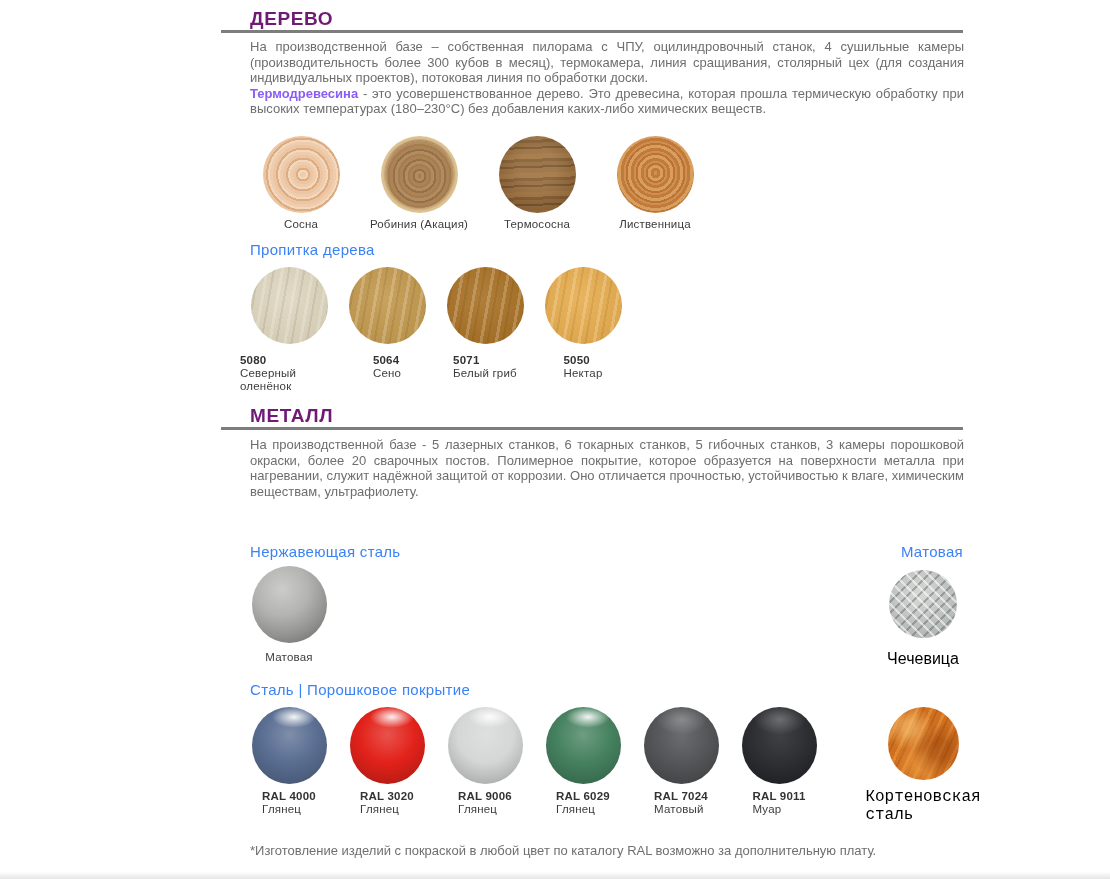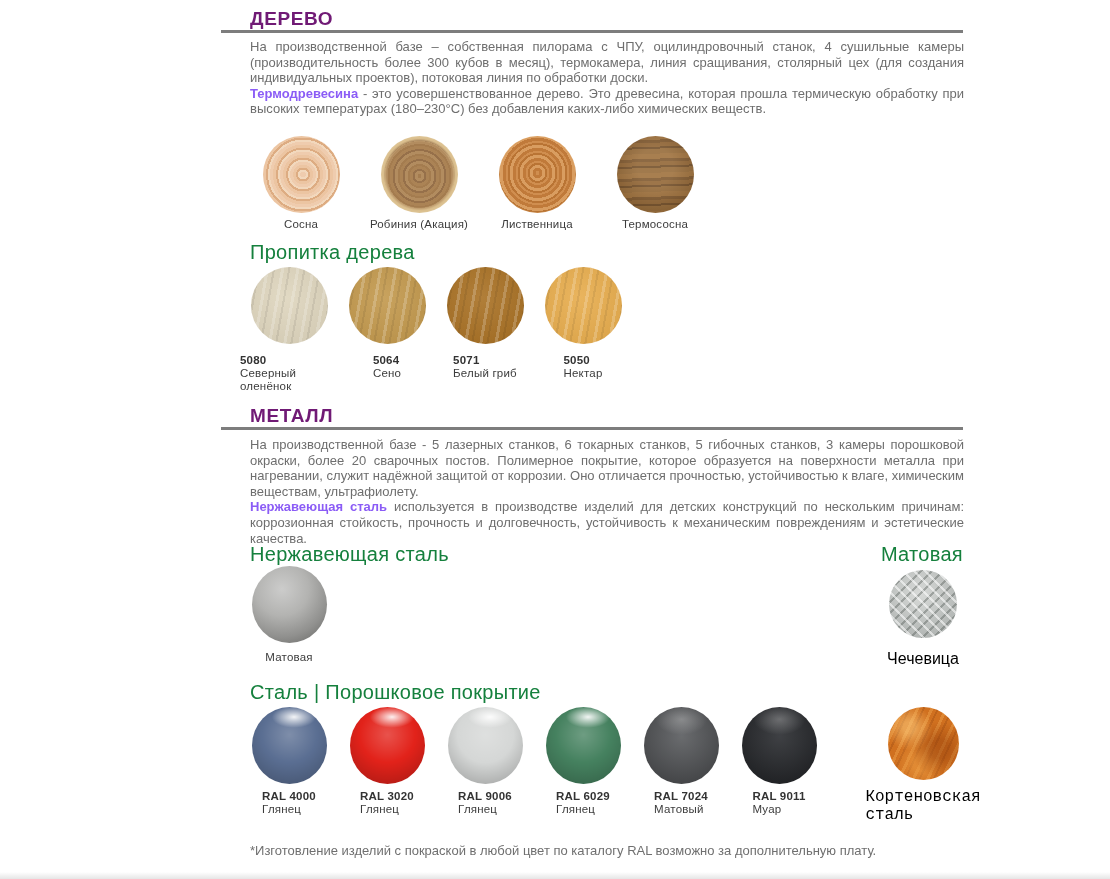--- a/index.html
+++ b/index.html
@@ -15,21 +15,21 @@
   }
   .sec-rule{left:221px;width:742px;height:3px;background:#7d7d7d;}
   
   .body-text{
     left:250px;width:714px;font-size:13px;line-height:15.6px;color:#6e6e6e;
     text-align:justify;
   }
   .body-text p{margin:0;}
   .lead{font-weight:bold;color:#8b5cf6;}
   
-  .sub-title{font-size:20px;color:#15803d;letter-spacing:.3px;}
+  .sub-title{font-size:15px;color:#3b82f6;letter-spacing:.3px;}
   
   .row{display:flex;}
   .cell{width:98px;display:flex;flex-direction:column;align-items:center;}
   .cell .cap{margin-top:5px;font-size:11.5px;color:#3c3c3c;white-space:nowrap;letter-spacing:.2px;}
   .cell .cap2{margin-top:10px;font-size:11.5px;line-height:13px;color:#3c3c3c;text-align:left;letter-spacing:.2px;}
   .cap-code{font-weight:bold;color:#333;}
   .circle{width:77px;height:77px;border-radius:50%;}
   
   .tx-sosna{
     background:
@@ -114,27 +114,27 @@
 <div class="abs row" style="left:252px;top:136px;gap:20px;">
   <div class="cell">
     <div class="circle tx-sosna"></div>
     <div class="cap">Сосна</div>
   </div>
   <div class="cell">
     <div class="circle tx-robinia"></div>
     <div class="cap">Робиния (Акация)</div>
   </div>
   <div class="cell">
+    <div class="circle tx-termo"></div>
+    <div class="cap">Термососна</div>
+  </div>
+  <div class="cell">
     <div class="circle tx-listv"></div>
     <div class="cap">Лиственница</div>
   </div>
-  <div class="cell">
-    <div class="circle tx-termo"></div>
-    <div class="cap">Термососна</div>
-  </div>
 </div>
 
 <div class="abs sub-title" style="left:250px;top:241px;">Пропитка дерева</div>
 
 <div class="abs row" style="left:240px;top:267px;">
   <div class="cell">
     <div class="circle tx-stain" style="background-color: rgb(222, 213, 189);"></div>
     <div class="cap2"><span class="cap-code">5080</span><br><span>Северный оленёнок</span></div>
   </div>
   <div class="cell">
@@ -149,21 +149,20 @@
     <div class="circle tx-stain" style="background-color: rgb(231, 172, 76);"></div>
     <div class="cap2"><span class="cap-code">5050</span><br><span>Нектар</span></div>
   </div>
 </div>
 
 <div class="abs sec-title" style="top:405px;">МЕТАЛЛ</div>
 <div class="abs sec-rule" style="top:427px;"></div>
 
 <div class="abs body-text" style="top:437px;">
   <p>На производственной базе - 5 лазерных станков, 6 токарных станков, 5 гибочных станков, 3 камеры порошковой окраски, более 20 сварочных постов. Полимерное покрытие, которое образуется на поверхности металла при нагревании, служит надёжной защитой от коррозии. Оно отличается прочностью, устойчивостью к влаге, химическим веществам, ультрафиолету.</p>
-  <p><span class="lead">Нержавеющая сталь</span><span> используется в производстве изделий для детских конструкций по нескольким причинам: коррозионная стойкость, прочность и долговечность, устойчивость к механическим повреждениям и эстетические качества.</span></p>
 </div>
 
 <div class="abs sub-title" style="left:250px;top:543px;">Нержавеющая сталь</div>
 <div class="abs sub-title" style="left:250px;top:543px;width:713px;text-align:right;">Матовая</div>
 
 <div class="abs row" style="left:240px;top:566px;">
   <div class="cell">
     <div class="sphere tx-matte"></div>
     <div class="cap" style="margin-top:8px;">Матовая</div>
   </div>

